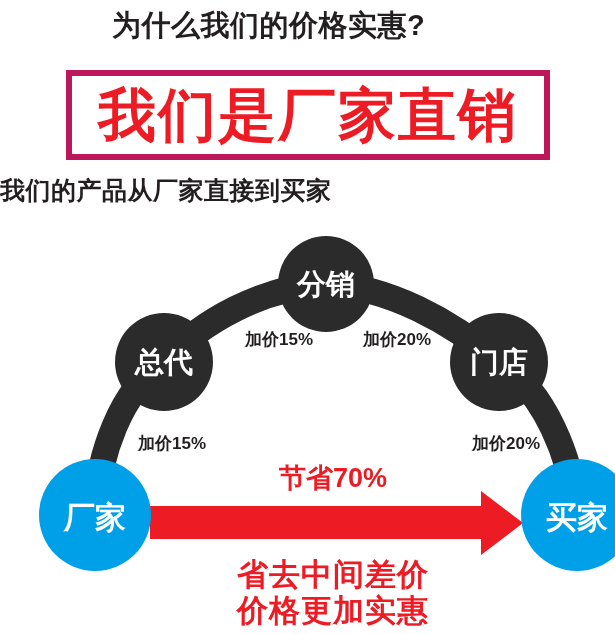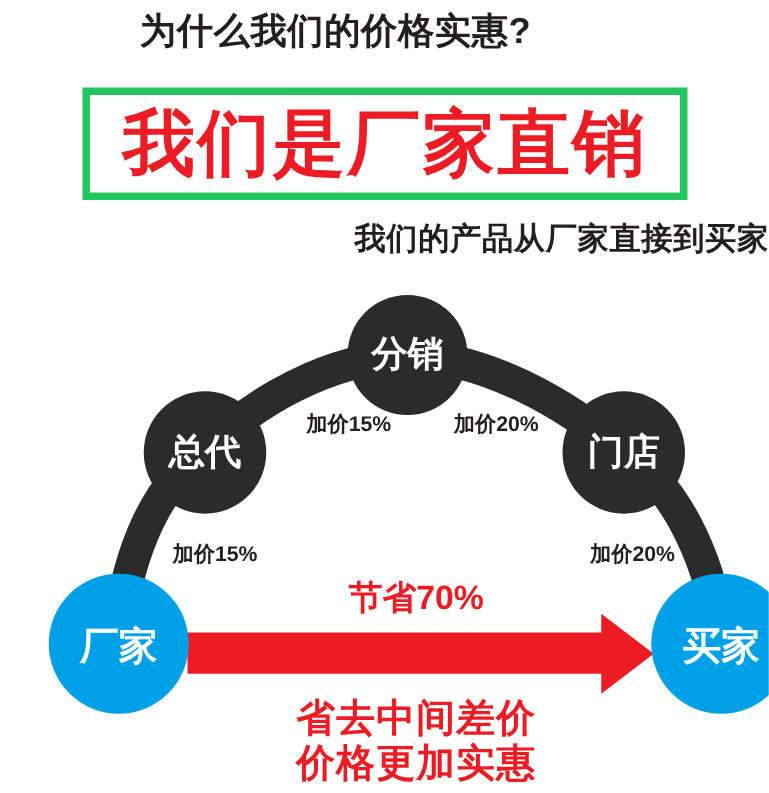--- a/index.html
+++ b/index.html
@@ -29,41 +29,41 @@
     letter-spacing: 0.5px;
     line-height: 1.2;
   }
 
   .redbox {
     position: absolute;
     left: 66px;
     top: 70px;
     width: 484px;
     height: 90px;
-    border: 6px solid #22c55e;
+    border: 6px solid #be185d;
     box-sizing: border-box;
     display: flex;
     align-items: center;
     justify-content: center;
   }
   .redbox-text {
     font-size: 58px;
     font-weight: bold;
     color: #ed1c24;
     letter-spacing: 2px;
     line-height: 1;
     white-space: nowrap;
   }
 
   .subhead {
     position: absolute;
     top: 174px;
     left: 0;
     width: 615px;
-    text-align: right;
+    text-align: left;
     font-size: 25px;
     font-weight: bold;
     color: #231f20;
     letter-spacing: 0.5px;
   }
 
   
   .diagram {
     position: absolute;
     left: 0;

